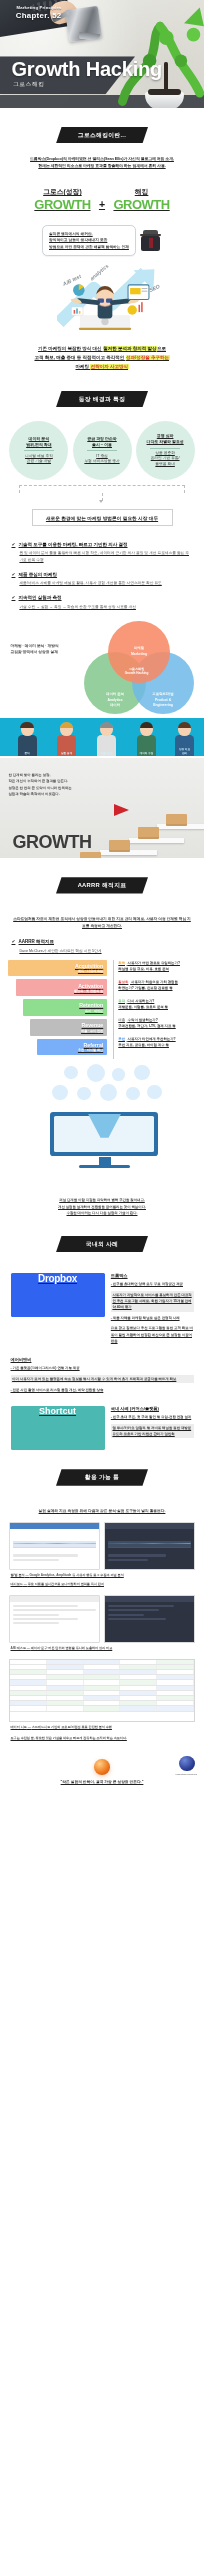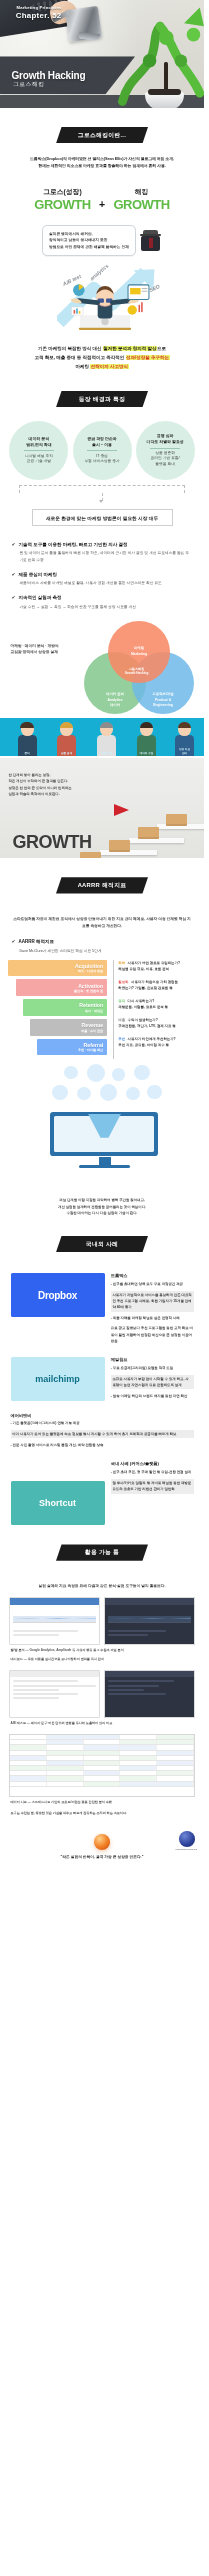--- a/index.html
+++ b/index.html
@@ -3,21 +3,21 @@
 <meta charset="utf-8">
 <style>
   * { box-sizing: border-box; margin: 0; padding: 0; }
   body {
     width: 210px;
     background: #ffffff;
     font-family: "Liberation Sans", "DejaVu Sans", sans-serif;
     color: #222;
     -webkit-font-smoothing: antialiased;
   }
-  .page { width: 204px; position: relative; overflow: hidden; }
+  .page { width: 204px; position: relative; overflow: hidden; text-decoration: underline; }
 
   
   .hero {
     position: relative;
     height: 108px;
     background: linear-gradient(135deg,#eeeeea 0%,#e6e6e0 45%,#dedcd4 100%);
     overflow: hidden;
   }
   .hero-tex { position:absolute; inset:0;
     background:
@@ -60,21 +60,21 @@
     position:absolute; left:0; bottom:13.6px; width:135px; height:38px; z-index:7;
     background:#3e4248;
     clip-path: polygon(0 0, 100% 0, 78% 100%, 0 100%);
     box-shadow:0 1px 3.1px rgba(0,0,0,.28);
   }
   .title-ribbon-sub {
     position:absolute; left:0; bottom:0; width:210px; height:12.6px; z-index:2;
     background:#3e4248; opacity:.92;
   }
   .title-en { position:absolute; left:11.5px; bottom:27px; z-index:8;
-    color:#fff; font-size:10px; font-weight:700; letter-spacing:-0.2px; text-shadow:0 1px 2.1px rgba(0,0,0,.4); }
+    color:#fff; font-size:20px; font-weight:700; letter-spacing:-0.2px; text-shadow:0 1px 2.1px rgba(0,0,0,.4); }
   .title-ko { position:absolute; left:13px; bottom:19px; z-index:8;
     color:#e6e6e6; font-size:5.8px; letter-spacing:0.5px; }
 
   
   .sec-head { display:flex; justify-content:center; margin:19px 0 11.5px; }
   .sec-head .ribbon {
     background:#1c1c1c; color:#fff; font-size:5.8px; font-weight:700; letter-spacing:0.3px;
     padding:3.7px 18px; clip-path: polygon(6% 0, 100% 0, 94% 100%, 0 100%);
     min-width:92px; text-align:center;
   }
@@ -199,30 +199,30 @@
   .screen-inner { position:absolute; inset:4.2px; background:#e9f4fb; border-radius:1.6px; }
   .funnel-shape { position:absolute; left:88px; top:50px; width:33px; height:24px;
                   background:#7fc3e8; clip-path:polygon(0 0,100% 0,62% 100%,38% 100%); }
   .stand { position:absolute; left:99px; top:93px; width:11.5px; height:8.4px; background:#2a6fa8; }
   .base  { position:absolute; left:79px; top:101px; width:51px; height:3.7px; background:#2a6fa8; border-radius:2.1px; }
 
   .caption { padding:7.3px 11.5px 0; font-size:3.4px; line-height:1.95; color:#3d3d3d; font-weight:700; }
 
   
   .case { display:flex; gap:6.3px; padding:9.4px 10.5px 0; }
-  .case-logo { width:94px; height:44px; border-radius:1.6px; display:flex; align-items:center; justify-content:center; }
+  .case-logo { width:94px; height:44px; border-radius:1.6px; display:flex; align-items:flex-start; justify-content:center; }
   .case-body { flex:1; }
   .case-name { font-size:4.2px; font-weight:800; color:#111; margin-bottom:2.6px; }
   .case-p { font-size:3.4px; line-height:1.85; color:#3b3b3b; margin-bottom:3.7px; font-weight:700; }
   .case-p.hlbg { background:#ededed; padding:1px 1.6px; }
 
   .logo-dropbox { background:#2f63f0; color:#fff; font-size:10px; font-weight:700; letter-spacing:-0.3px; }
   .logo-mailchimp { background:#bfe9f5; color:#0f6f86; font-size:9px; font-weight:700; }
   .logo-airbnb { background:#f3f3f3; color:#ff5a5f; font-size:10px; font-weight:700; }
-  .logo-shortcut { background:#4bb8b2; color:#fff; font-size:9px; font-weight:700;margin-top:20px; }
+  .logo-shortcut { background:#4bb8b2; color:#fff; font-size:9px; font-weight:700; }
 
   
   .dash-row { display:flex; gap:4.2px; padding:7.3px 9.4px 0; }
   .dash-card { flex:1; height:48px; border:0.5px solid #dcdcdc; border-radius:1px; overflow:hidden; background:#fff; }
   .dash-card.dark { background:#2d3340; }
   .dash-bar { height:6.3px; background:#4a80c4; }
   .dash-bar.g { background:#ededed; }
   .dash-lines { padding:3.1px; }
   .dline { height:2.1px; background:#e7e7e7; border-radius:1px; margin-bottom:2.1px; }
   .dline.s { width:55%; }
@@ -607,31 +607,20 @@
     </div>
     <div class="case-body">
       <div class="case-name">드롭박스</div>
       <div class="case-p">- 친구를 초대하면 양쪽 모두 무료 저장공간 제공</div>
       <div class="case-p hlbg">사용자가 자발적으로 서비스를 홍보하게 만든 대표적인 추천 프로그램 사례로, 회원 가입자가 15개월 만에 약 40배 증가</div>
       <div class="case-p">- 제품 자체를 마케팅 채널로 삼은 전형적 사례</div>
       <div class="case-p">유료 광고 집행보다 추천 프로그램을 통한 고객 확보 비용이 훨씬 저렴하여 한정된 예산으로 큰 성장을 이끌어냈음</div>
     </div>
   </div>
 
-  <div class="case">
-    <div class="case-logo logo-mailchimp">
-      <span>mailchimp</span>
-    </div>
-    <div class="case-body">
-      <div class="case-name">메일침프</div>
-      <div class="case-p">- 무료 요금제(프리미엄) 모델을 적극 도입</div>
-      <div class="case-p hlbg">소규모 사용자가 부담 없이 시작할 수 있게 하고, 사용량이 늘면 자연스럽게 유료 전환되도록 설계</div>
-      <div class="case-p">- 발송 이메일 하단의 브랜드 배지를 통한 자연 확산</div>
-    </div>
-  </div>
 
   <div class="case">
     <div class="case-body">
       <div class="case-name">에어비앤비</div>
       <div class="case-p">- 기존 플랫폼(크레이그리스트) 연동 기능 제공</div>
       <div class="case-p hlbg">이미 사용자가 모여 있는 플랫폼에 숙소 정보를 동시 게시할 수 있게 하여 초기 트래픽과 공급자를 빠르게 확보</div>
       <div class="case-p">- 전문 사진 촬영 서비스로 리스팅 품질 개선, 예약 전환율 상승</div>
     </div>
   </div>
 

